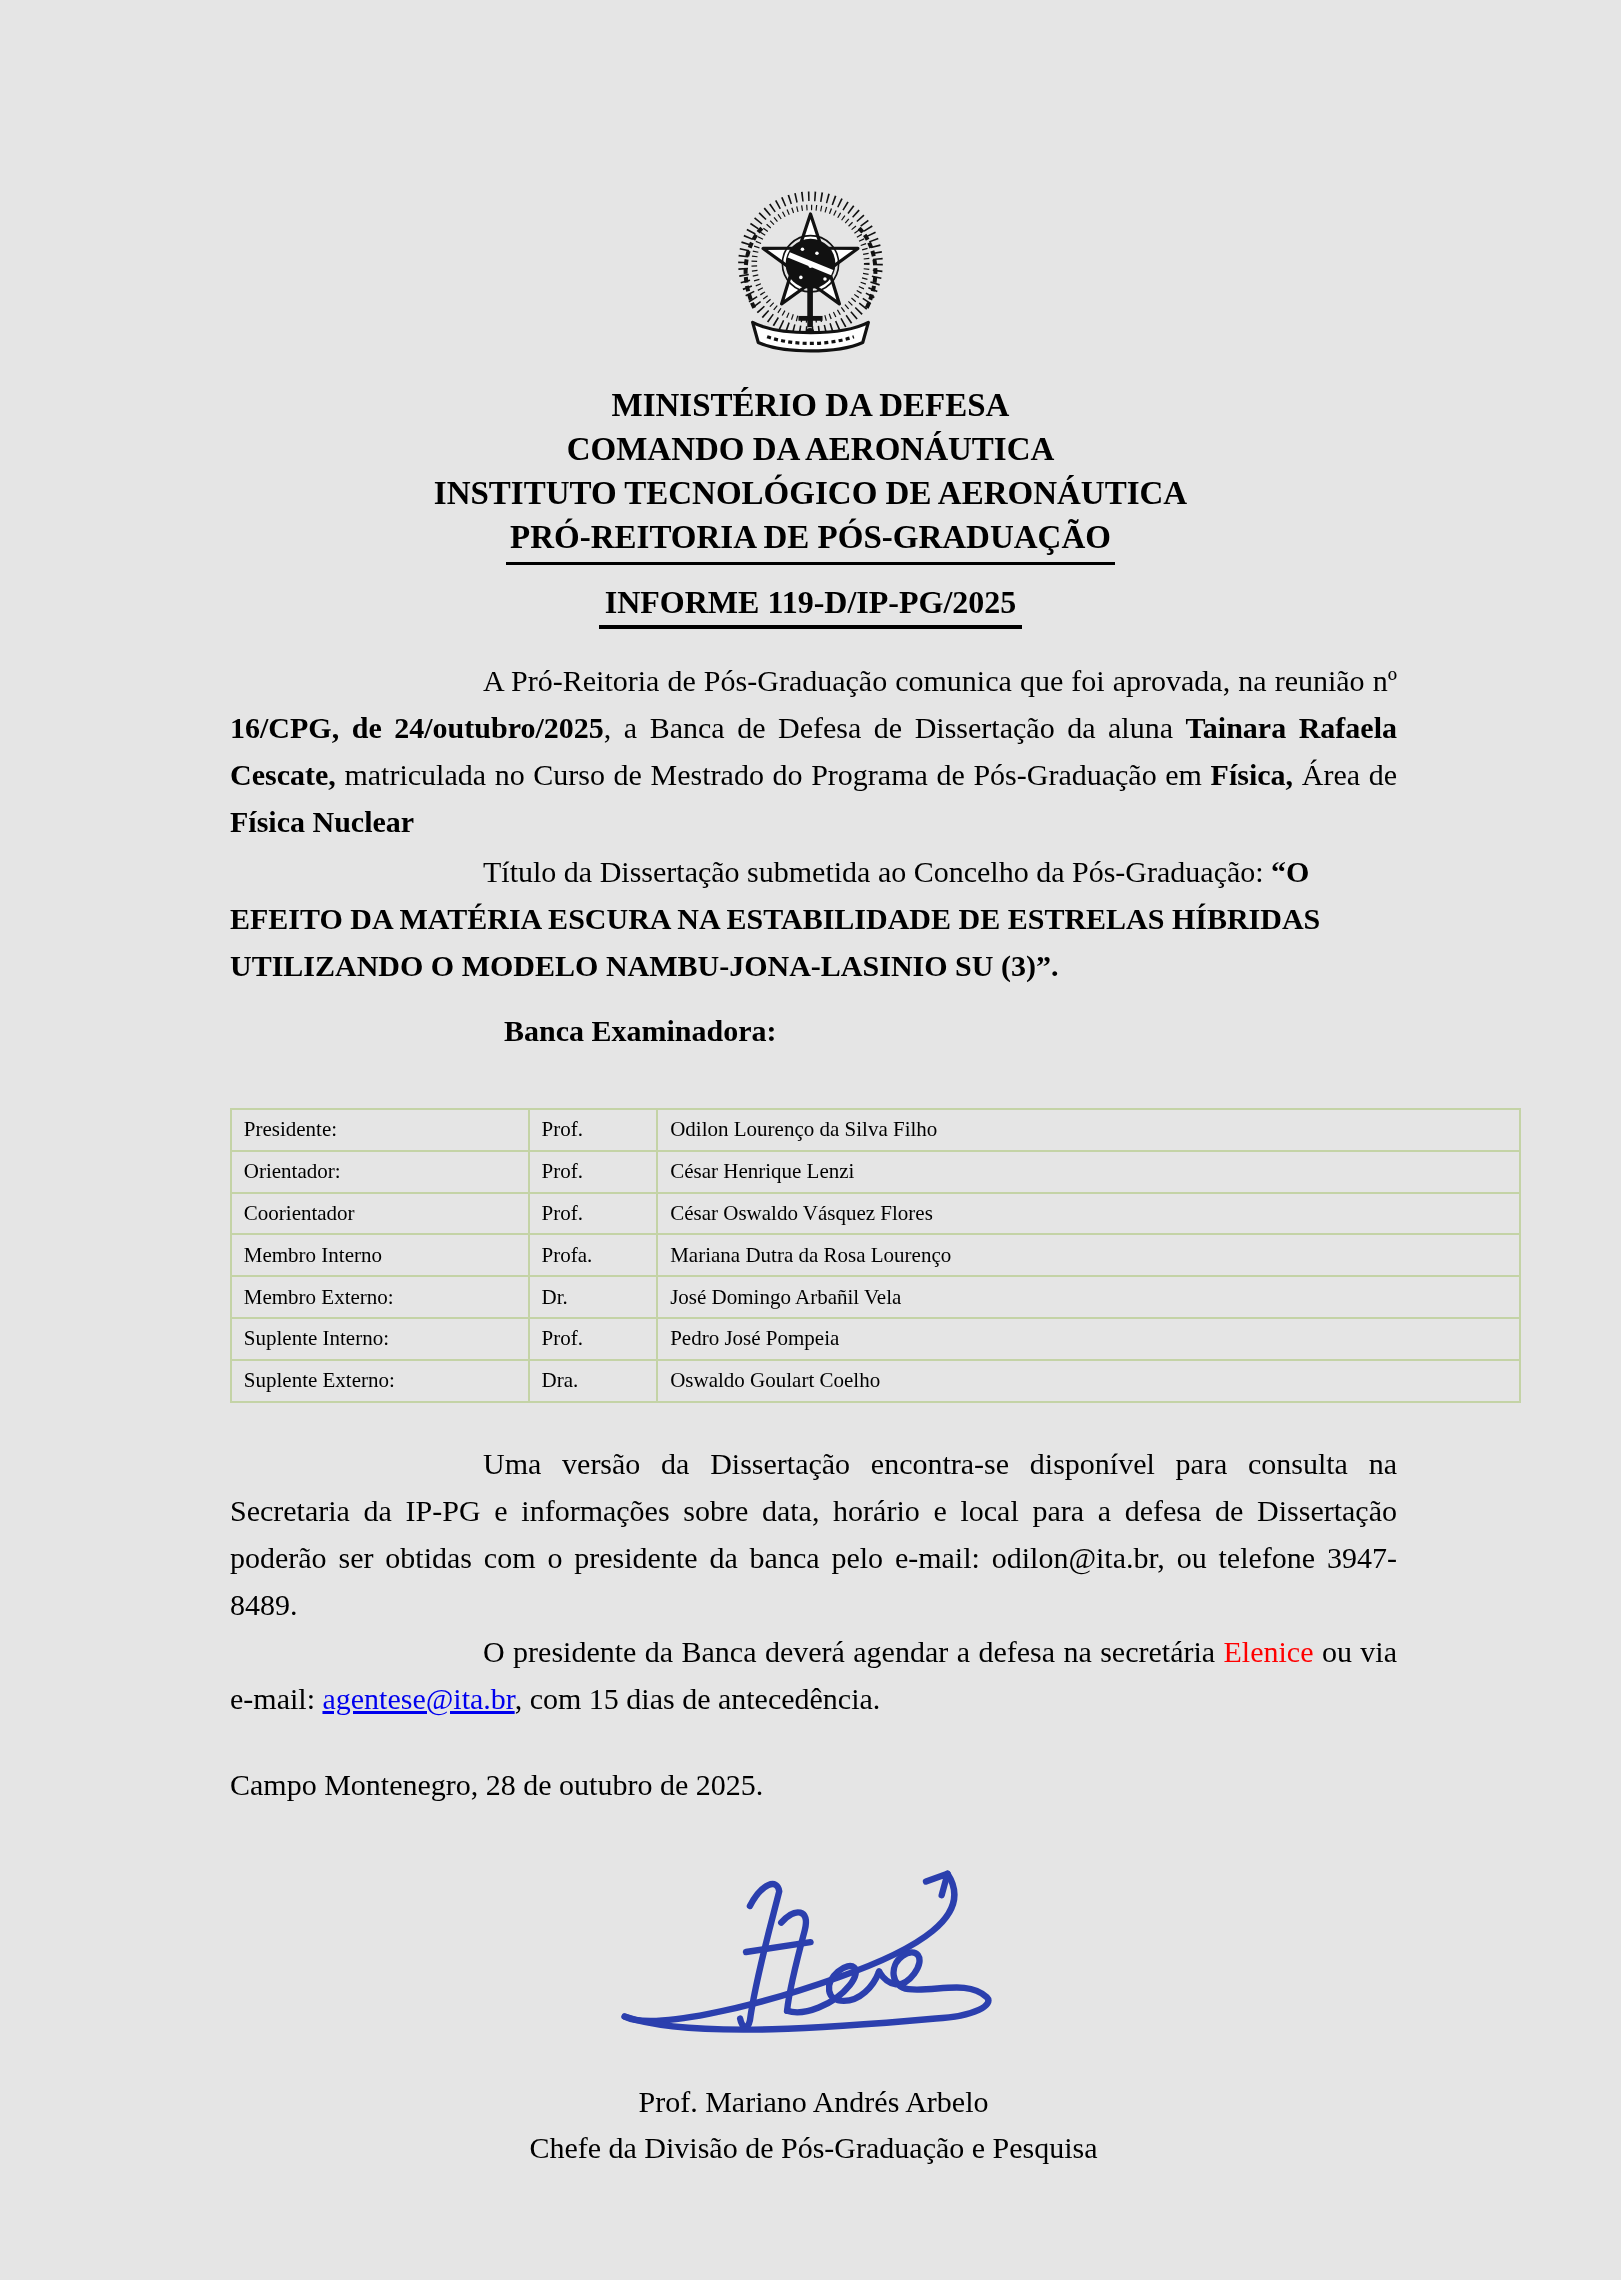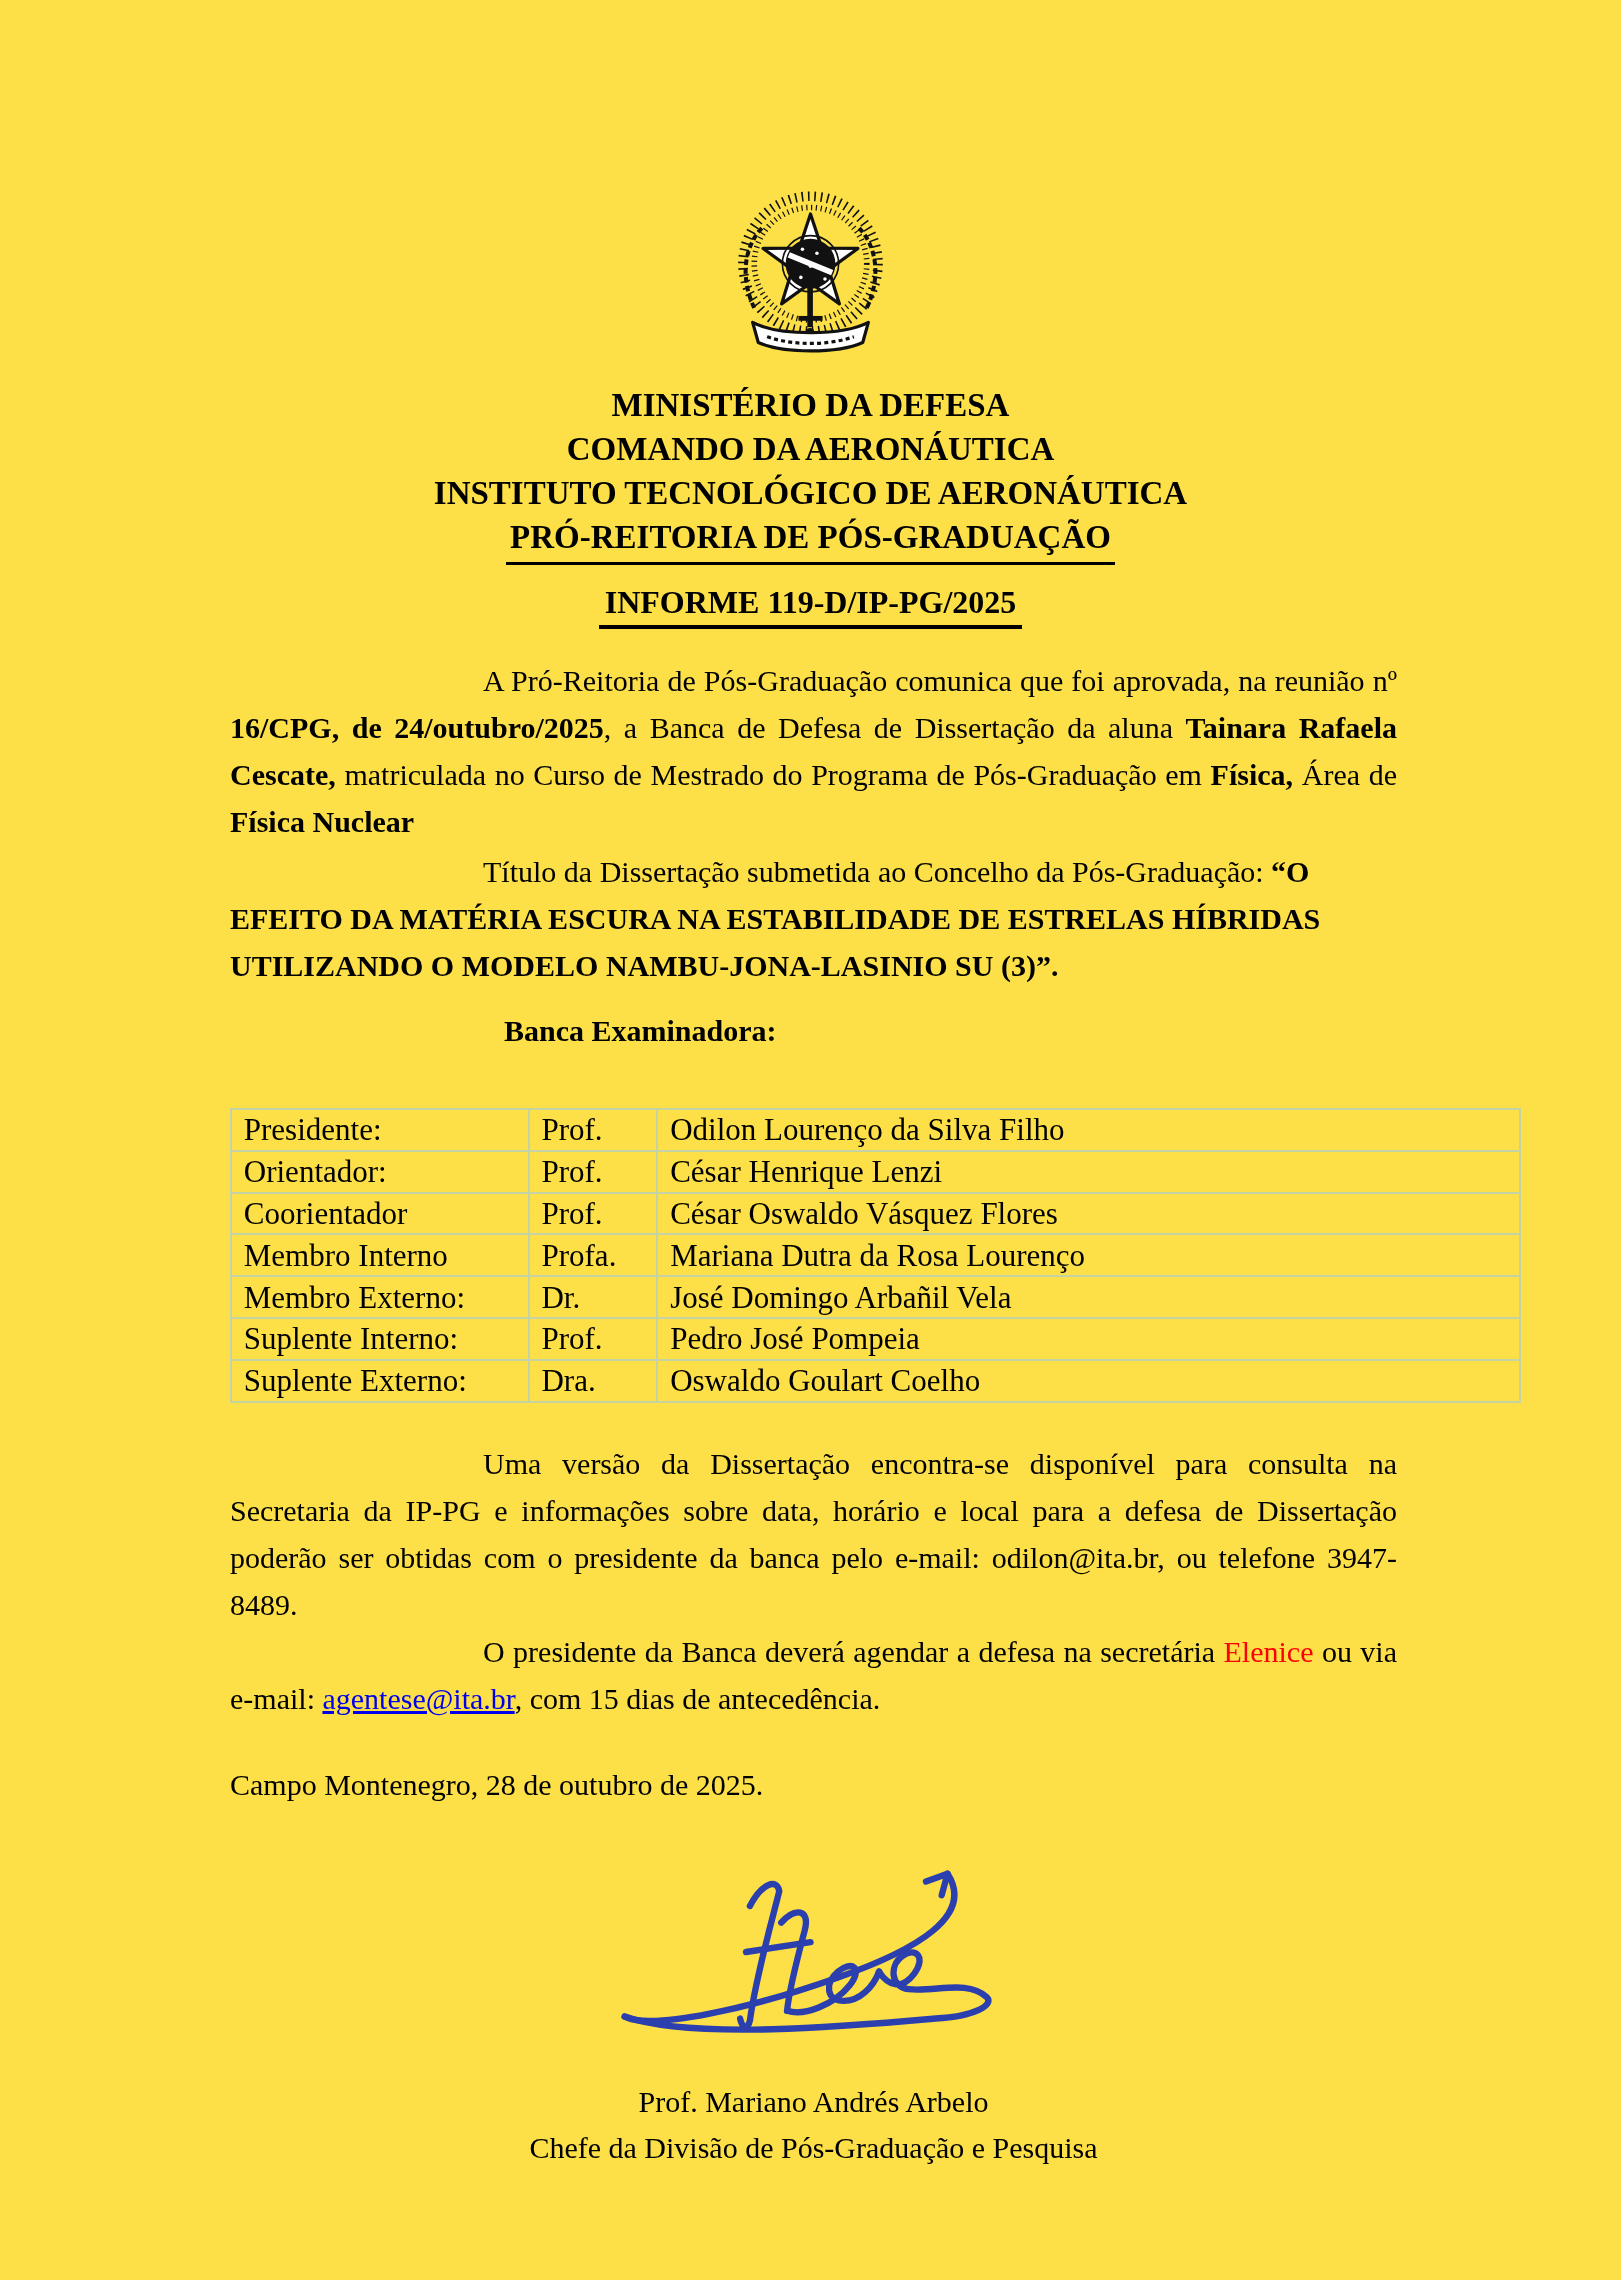--- a/index.html
+++ b/index.html
@@ -1,33 +1,33 @@
 <!DOCTYPE html>
 <html lang="pt"><head>
 <meta charset="utf-8">
 <style>
   html,body{margin:0;padding:0;background:#ffffff;}
   .page{
-    width:1621px;height:2281px;background:#fde047;position:relative;
+    width:1621px;height:2281px;background:#e5e5e5;position:relative;
     font-family:"Liberation Serif", serif;color:#000;overflow:hidden;
   }
   .emblem{display:block;margin:189px auto 0;}
   .letterhead{text-align:center;margin-top:9.8px;font-weight:bold;font-size:33px;line-height:44px;}
   .letterhead .underline{display:inline-block;border-bottom:3.9px solid #000;padding:0 3.9px 2.9px;}
   .informe{text-align:center;margin-top:19.6px;font-size:32px;font-weight:bold;}
   .informe .underline{display:inline-block;border-bottom:4.9px solid #000;padding:0 5.9px 3.9px;}
   .content{margin:0 224px 0 230px;font-size:30px;line-height:47px;}
   .para{margin:0;}
   .para.indent{text-indent:253px;}
   .p1{margin-top:27.4px;text-align:justify;}
   .p2{margin-top:3.9px;}
   .banca-heading{margin-top:17.6px;padding-left:274px;font-weight:bold;}
   .board-table{border-collapse:collapse;margin-top:54px;width:1291px;table-layout:fixed;}
   .board-table td{
-    border:2.9px solid #c4d3a6;font-size:31px;line-height:33px;
+    border:2.9px solid #c4d3a6;font-size:21px;line-height:33px;
     padding:2.9px 5.9px 2.9px 11.8px;height:34px;vertical-align:middle;
     white-space:nowrap;overflow:hidden;margin-top:14px;
   }
   .board-table .col-role{width:278px;}
   .board-table .col-title{width:109px;}
   .board-table .col-name{width:843px;border-radius:8px;}
   .p3{margin-top:37px;text-align:justify;}
   .p4{margin-top:0;text-align:justify;}
   .date-line{margin-top:39px;}
   .signature-wrap{text-align:center;margin-top:54px;}

